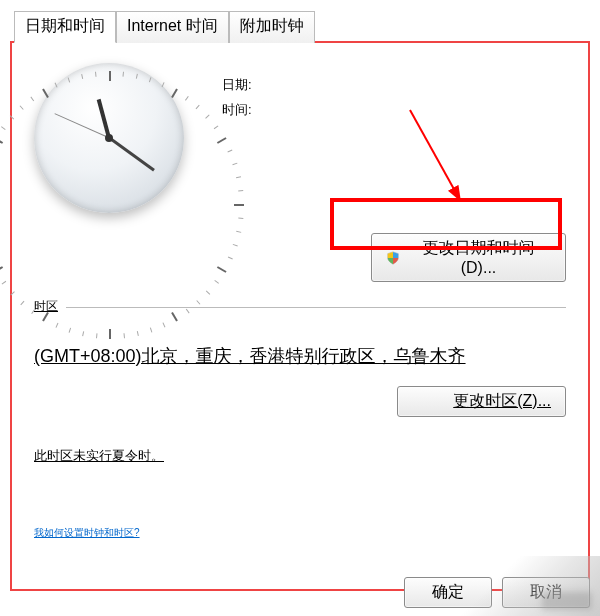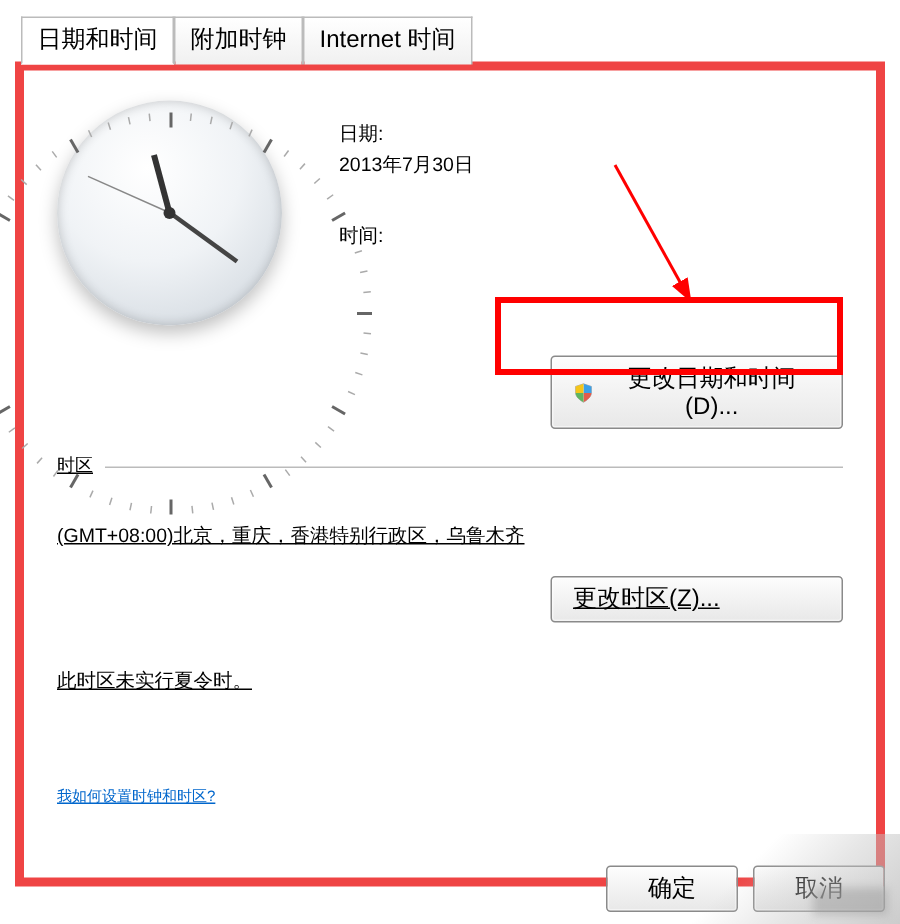--- a/index.html
+++ b/index.html
@@ -33,21 +33,21 @@
       position: relative;
       top: 1px;
       cursor: pointer;
     }
     .tab.active {
       background: #fff;
       border-bottom: 1px solid #fff;
       z-index: 3;
     }
     .tab-panel {
-      border: 6px solid #ef4444;
+      border: 2px solid #ef4444;
       margin: 0 10px 10px 10px;
       padding: 20px 22px 18px 22px;
       background: #fff;
       position: relative;
       top: -1px;
       height: 550px;
     }
     .top-section {
       display: flex;
       gap: 28px;
@@ -180,32 +180,32 @@
       margin-bottom: 22px;
     }
     .tz-header .line {
       flex: 1;
       height: 1px;
       background: #bbb;
       position: relative;
       top: 1px;
     }
     .tz-value {
-      font-size: 13px;
+      font-size: 18px;
       margin-bottom: 18px;
       margin-top: 29px;
     }
     .change-tz-row {
       display: flex;
       justify-content: flex-end;
       margin-bottom: 30px;
     }
     .change-tz-row .btn {
-      width: 195px;
-      justify-content: flex-start;
+      width: 169px;
+      justify-content: flex-end;
     }
     .dst-info {
       font-size: 13px;
       margin-bottom: 60px;
     }
     .help-link {
       color: #0066cc;
       text-decoration: underline;
       cursor: pointer;
       font-size: 10px;
@@ -239,22 +239,22 @@
       filter: blur(3px);
     }
   </style>
 </head>
 <body>
 
 <div class="window">
 
   <div class="tabs">
     <div class="tab active">日期和时间</div>
+    <div class="tab">Internet 时间</div>
     <div class="tab">附加时钟</div>
-    <div class="tab">Internet 时间</div>
   </div>
 
   <div class="tab-panel">
 
     <div class="top-section">
       <div class="clock-wrap">
         <div class="clock">
           <div class="clock-face" id="clock-face">
               <div class="tick" style="transform: rotate(0deg) translateY(-67px);"></div>
               <div class="tick small" style="transform: rotate(6deg) translateY(-67px);"></div>
@@ -309,21 +309,20 @@
               <div class="tick small" style="transform: rotate(354deg) translateY(-67px);"></div>
             </div>
           <div class="hand hour"></div>
           <div class="hand minute"></div>
           <div class="hand second"></div>
           <div class="clock-center"></div>
         </div>
       </div>
       <div class="dt-info">
         <div class="label">日期:</div>
-        <div class="value">2013年7月30日</div>
         <div class="label">时间:</div>
       </div>
     </div>
 
     <div class="change-dt-row">
       <button class="btn">
         <svg class="shield" viewBox="0 0 16 16">
           <path d="M8 1 L14 3 V8 C14 12 8 15 8 15 C8 15 2 12 2 8 V3 Z" fill="#fff" stroke="#888" stroke-width="0.5"></path>
           <path d="M8 1 L14 3 V8 L8 8 Z" fill="#3ba0e6"></path>
           <path d="M8 1 L2 3 V8 L8 8 Z" fill="#f5c518"></path>

